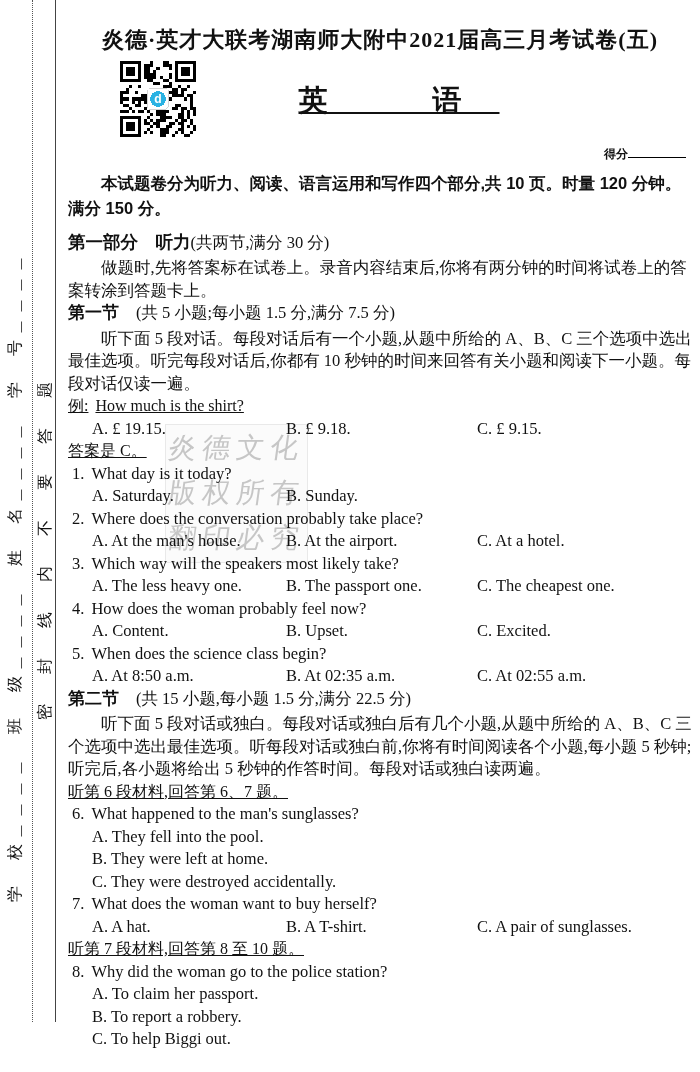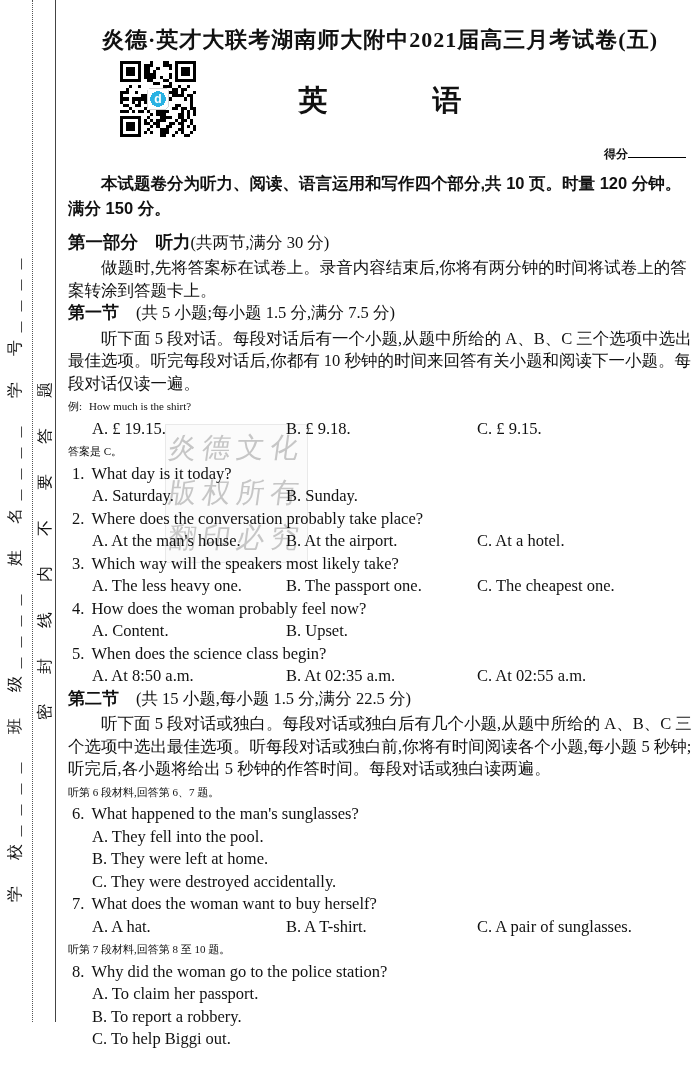--- a/index.html
+++ b/index.html
@@ -20,33 +20,33 @@
   .watermark .wline{color:#c6c6c6;font-size:28px;letter-spacing:6px;line-height:45px;
                     text-align:center;transform:skewX(-8deg);font-family:"Liberation Serif",serif;}
 
   
   .content{position:absolute;left:68px;right:8px;top:12px;z-index:1;}
   .exam-title{margin-top:13px;text-align:center;font-size:22px;font-weight:bold;
               letter-spacing:1px;white-space:nowrap;}
   .subject-row{position:relative;height:88px;}
   .qr{position:absolute;left:52px;top:6px;width:76px;height:76px;}
   .subject-title{text-align:center;padding-top:26px;font-size:29px;font-weight:bold;
-                 letter-spacing:38px;padding-left:38px;font-family:"Liberation Sans",sans-serif;}
+                 letter-spacing:38px;padding-left:38px;font-family:"Liberation Sans",sans-serif;text-decoration:underline;}
   .score-line{height:22px;text-align:right;padding-right:6px;font-weight:bold;font-size:12px;
               font-family:"Liberation Sans",sans-serif;}
   .score-blank{display:inline-block;width:58px;height:14px;border-bottom:1.5px solid #000;}
 
   .intro{margin-top:6px;font-size:16.5px;line-height:25px;font-weight:bold;
          font-family:"Liberation Sans",sans-serif;text-indent:2em;}
   .h-part{margin-top:9px;height:24px;line-height:24px;font-size:17.5px;}
   .h-part .hb,.h-sub .hb{font-weight:bold;font-family:"Liberation Sans",sans-serif;}
   .h-part .hn,.h-sub .hn{font-weight:normal;font-size:16.5px;}
   .h-sub{height:22.5px;line-height:22.5px;font-size:17px;}
   .para{font-size:16.5px;line-height:22.5px;text-indent:2em;margin-top:3px;}
-  .line{font-size:11px;line-height:22.5px;}
+  .line{font-size:16px;line-height:22.5px;text-decoration:underline;}
   .q-line{font-size:16.5px;line-height:22.5px;padding-left:4px;}
   .q-text{margin-left:7px;}
   .opt-row{display:grid;grid-template-columns:194px 191px auto;padding-left:24px;
            font-size:16.5px;line-height:22.5px;}
   .opt-stack{padding-left:24px;font-size:16.5px;line-height:22.5px;}
   .footer{position:absolute;left:68px;right:8px;top:1073px;text-align:center;font-size:16px;}
 </style>
 </head>
 <body>
 
@@ -310,20 +310,21 @@
       <span>B. The passport one.</span>
       <span>C. The cheapest one.</span>
     </div>
 
     <div class="q-line">
       <span>4.</span><span class="q-text">How does the woman probably feel now?</span>
     </div>
     <div class="opt-row">
       <span>A. Content.</span>
       <span>B. Upset.</span>
+      <span>C. Excited.</span>
     </div>
 
     <div class="q-line">
       <span>5.</span><span class="q-text">When does the science class begin?</span>
     </div>
     <div class="opt-row">
       <span>A. At 8:50 a.m.</span>
       <span>B. At 02:35 a.m.</span>
       <span>C. At 02:55 a.m.</span>
     </div>

